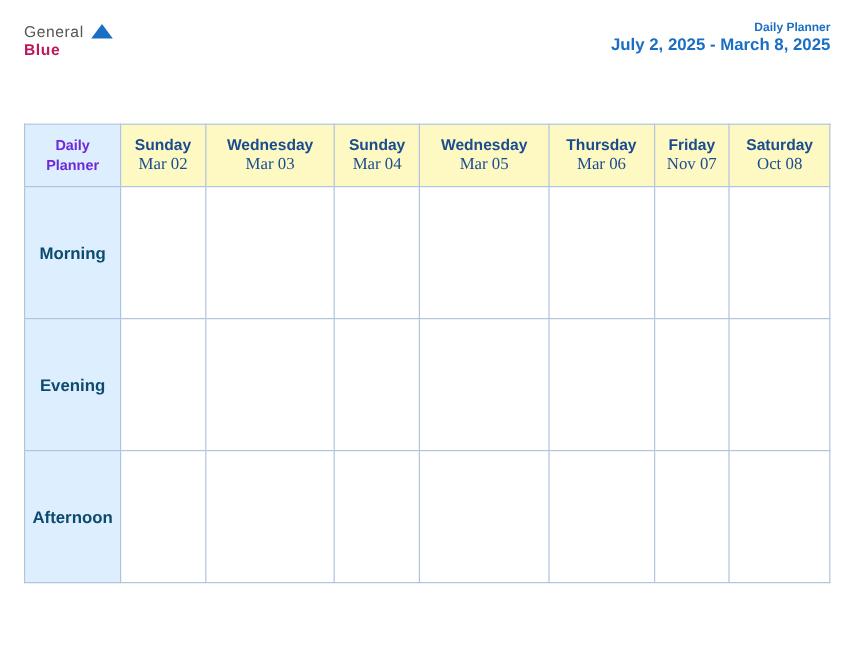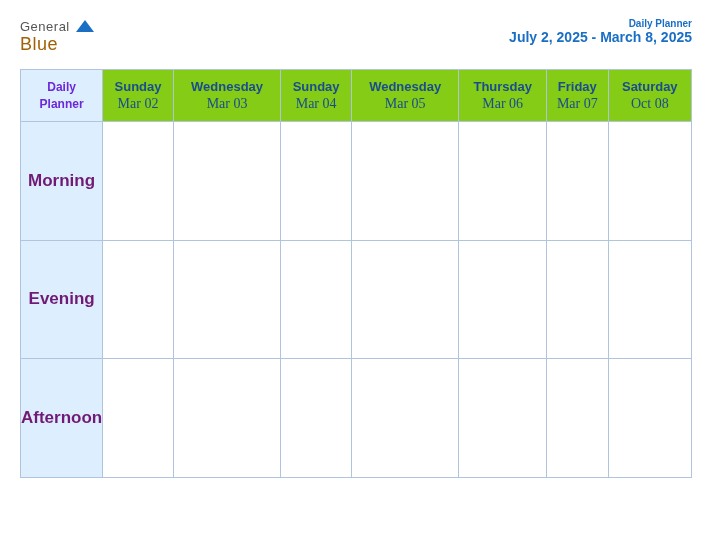--- a/index.html
+++ b/index.html
@@ -10,42 +10,43 @@
       font-family: Arial, sans-serif;
       overflow: hidden;
     }
     .page {
       width: 712px;
       height: 496px;
       background: #fff;
       padding: 18px 20px 18px 20px;
       display: flex;
       flex-direction: column;
+      gap: 40px;
     }
     .header {
       display: flex;
       justify-content: space-between;
       align-items: flex-start;
       margin-bottom: 14px;
     }
     .logo {
       display: flex;
       flex-direction: column;
       align-items: flex-start;
     }
     .logo-text-general {
       font-size: 13px;
       color: #555;
       font-weight: 400;
       letter-spacing: 0.5px;
     }
     .logo-text-blue {
-      font-size: 18px;
-      color: #a16207;
-      font-weight: 400;
+      font-size: 13px;
+      color: #be185d;
+      font-weight: 700;
       letter-spacing: 0.5px;
     }
     .logo-icon {
       width: 22px;
       height: 16px;
       margin-left: 2px;
     }
     .logo-row {
       display: flex;
       align-items: center;
@@ -70,21 +71,21 @@
       width: 100%;
       border: 1.5px solid #b0c4de;
     }
     .planner-table th, .planner-table td {
       border: 1px solid #b0c4de;
       text-align: center;
       vertical-align: middle;
       padding: 0;
     }
     .planner-table thead tr th {
-      background: #84cc16;
+      background: #fef9c3;
       height: 52px;
     }
     .col-label {
       background: #ddeeff !important;
       font-weight: 700;
       font-size: 12px;
       color: #2255aa;
       width: 80px;
     }
     .day-header {
@@ -102,22 +103,22 @@
     }
     .day-date {
       font-size: 14px;
       color: #1a4d8f;
       font-weight: 400;
       font-family: Liberation Serif, serif;
     }
     .planner-table tbody tr td.row-label {
       background: #ddeeff;
       font-weight: 700;
-      font-size: 17px;
-      color: #701a75;
+      font-size: 14px;
+      color: #0c4a6e;
       width: 80px;
       height: 110px;
     }
     .planner-table tbody tr td.cell {
       background: #fff;
       height: 110px;
       width: calc((100% - 80px) / 7);
     }
     .header-label {
       display: flex;
@@ -186,21 +187,21 @@
         </th>
         <th>
           <div class="day-header">
             <span class="day-name">Thursday</span>
             <span class="day-date">Mar 06</span>
           </div>
         </th>
         <th>
           <div class="day-header">
             <span class="day-name">Friday</span>
-            <span class="day-date">Mar 07</span>
+            <span class="day-date">Nov 07</span>
           </div>
         </th>
         <th>
           <div class="day-header">
             <span class="day-name">Saturday</span>
             <span class="day-date">Oct 08</span>
           </div>
         </th>
       </tr>
     </thead>

